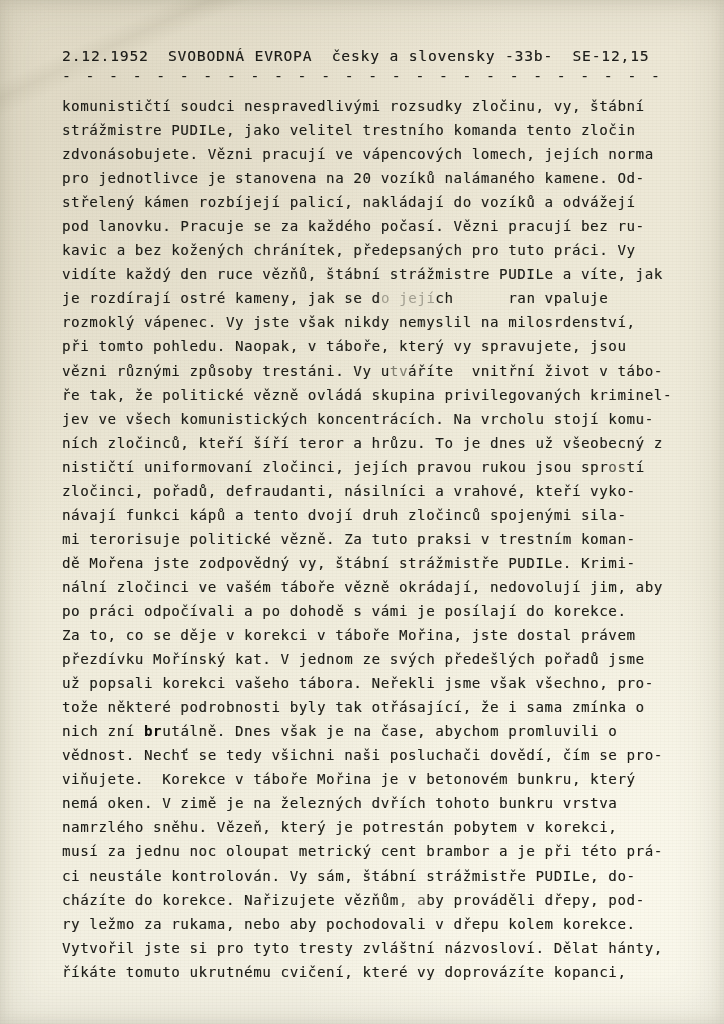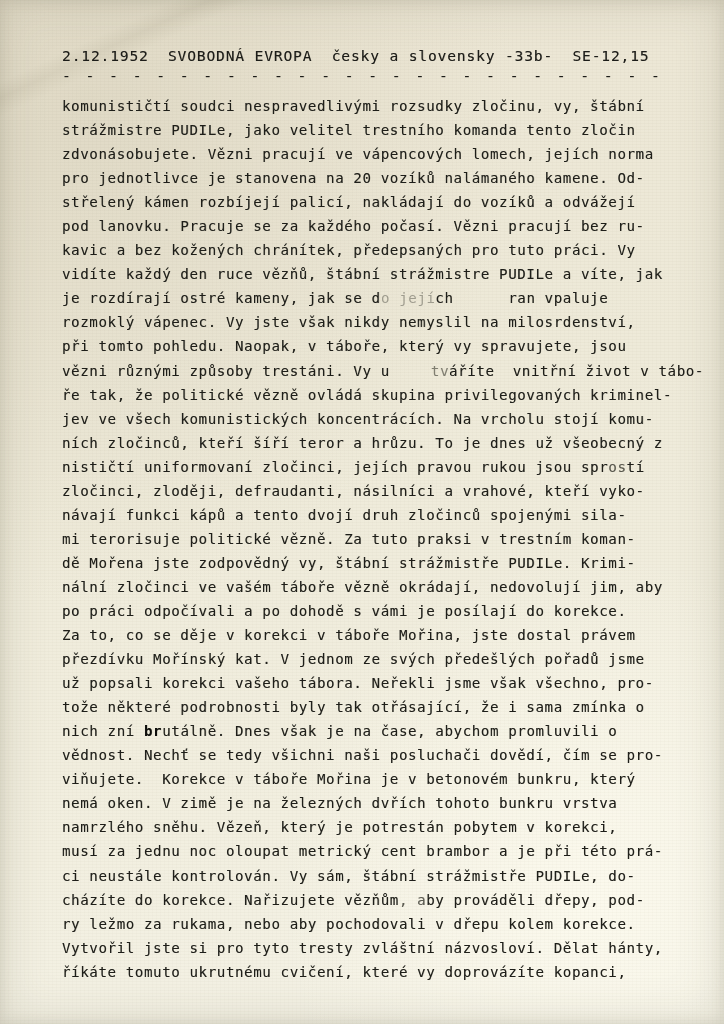--- a/index.html
+++ b/index.html
@@ -114,21 +114,21 @@
   .line {
     font-size: 14.1px;
     line-height: 24.05px;
     letter-spacing: 0.62px;
     white-space: pre;
     color: #1e1e19;
     text-shadow: 0.3px 0.22px 0 rgba(45,45,38,0.4);
   }
 
   
-  .faint { color: rgba(60,60,50,0.33); margin-left: 41px; }
+  .faint { color: rgba(60,60,50,0.33); }
   .semi  { color: rgba(45,45,37,0.62); }
   .heavy { color: #0e0e0b; font-weight: bold; }
 
   .gap { color: transparent; }
 </style>
 </head>
 <body>
 
 <div class="page">
   <div class="sheet">
@@ -150,21 +150,21 @@
         <div class="line">kavic a bez kožených chránítek, předepsaných pro tuto práci. Vy</div>
         <div class="line">vidíte každý den ruce vězňů, štábní strážmistre PUDILe a víte, jak</div>
         <div class="line">je rozdírají ostré kameny, jak se d<span class="gap">o její</span>ch      ran vpaluje</div>
         <div class="line">rozmoklý vápenec. Vy jste však nikdy nemyslil na milosrdenství,</div>
         <div class="line">při tomto pohledu. Naopak, v táboře, který vy spravujete, jsou</div>
         <div class="line">vězni různými způsoby trestáni. Vy u<span class="faint">tv</span>áříte  vnitřní život v tábo-</div>
         <div class="line">ře tak, že politické vězně ovládá skupina privilegovaných kriminel-</div>
         <div class="line">jev ve všech komunistických koncentrácích. Na vrcholu stojí komu-</div>
         <div class="line">ních zločinců, kteří šíří teror a hrůzu. To je dnes už všeobecný z</div>
         <div class="line">nističtí uniformovaní zločinci, jejích pravou rukou jsou spr<span class="semi">os</span>tí</div>
-        <div class="line">zločinci, zloději, defraudanti, násilníci a vrahové, kteří vyko-</div>
+        <div class="line">zločinci, pořadů, defraudanti, násilníci a vrahové, kteří vyko-</div>
         <div class="line">návají funkci kápů a tento dvojí druh zločinců spojenými sila-</div>
         <div class="line">mi terorisuje politické vězně. Za tuto praksi v trestním koman-</div>
         <div class="line">dě Mořena jste zodpovědný vy, štábní strážmistře PUDILe. Krimi-</div>
         <div class="line">nální zločinci ve vašém táboře vězně okrádají, nedovolují jim, aby</div>
         <div class="line">po práci odpočívali a po dohodě s vámi je posílají do korekce.</div>
         <div class="line">Za to, co se děje v korekci v táboře Mořina, jste dostal právem</div>
         <div class="line">přezdívku Mořínský kat. V jednom ze svých předešlých pořadů jsme</div>
         <div class="line">už popsali korekci vašeho tábora. Neřekli jsme však všechno, pro-</div>
         <div class="line">tože některé podrobnosti byly tak otřásající, že i sama zmínka o</div>
         <div class="line">nich zní <span class="heavy">br</span>utálně. Dnes však je na čase, abychom promluvili o</div>

